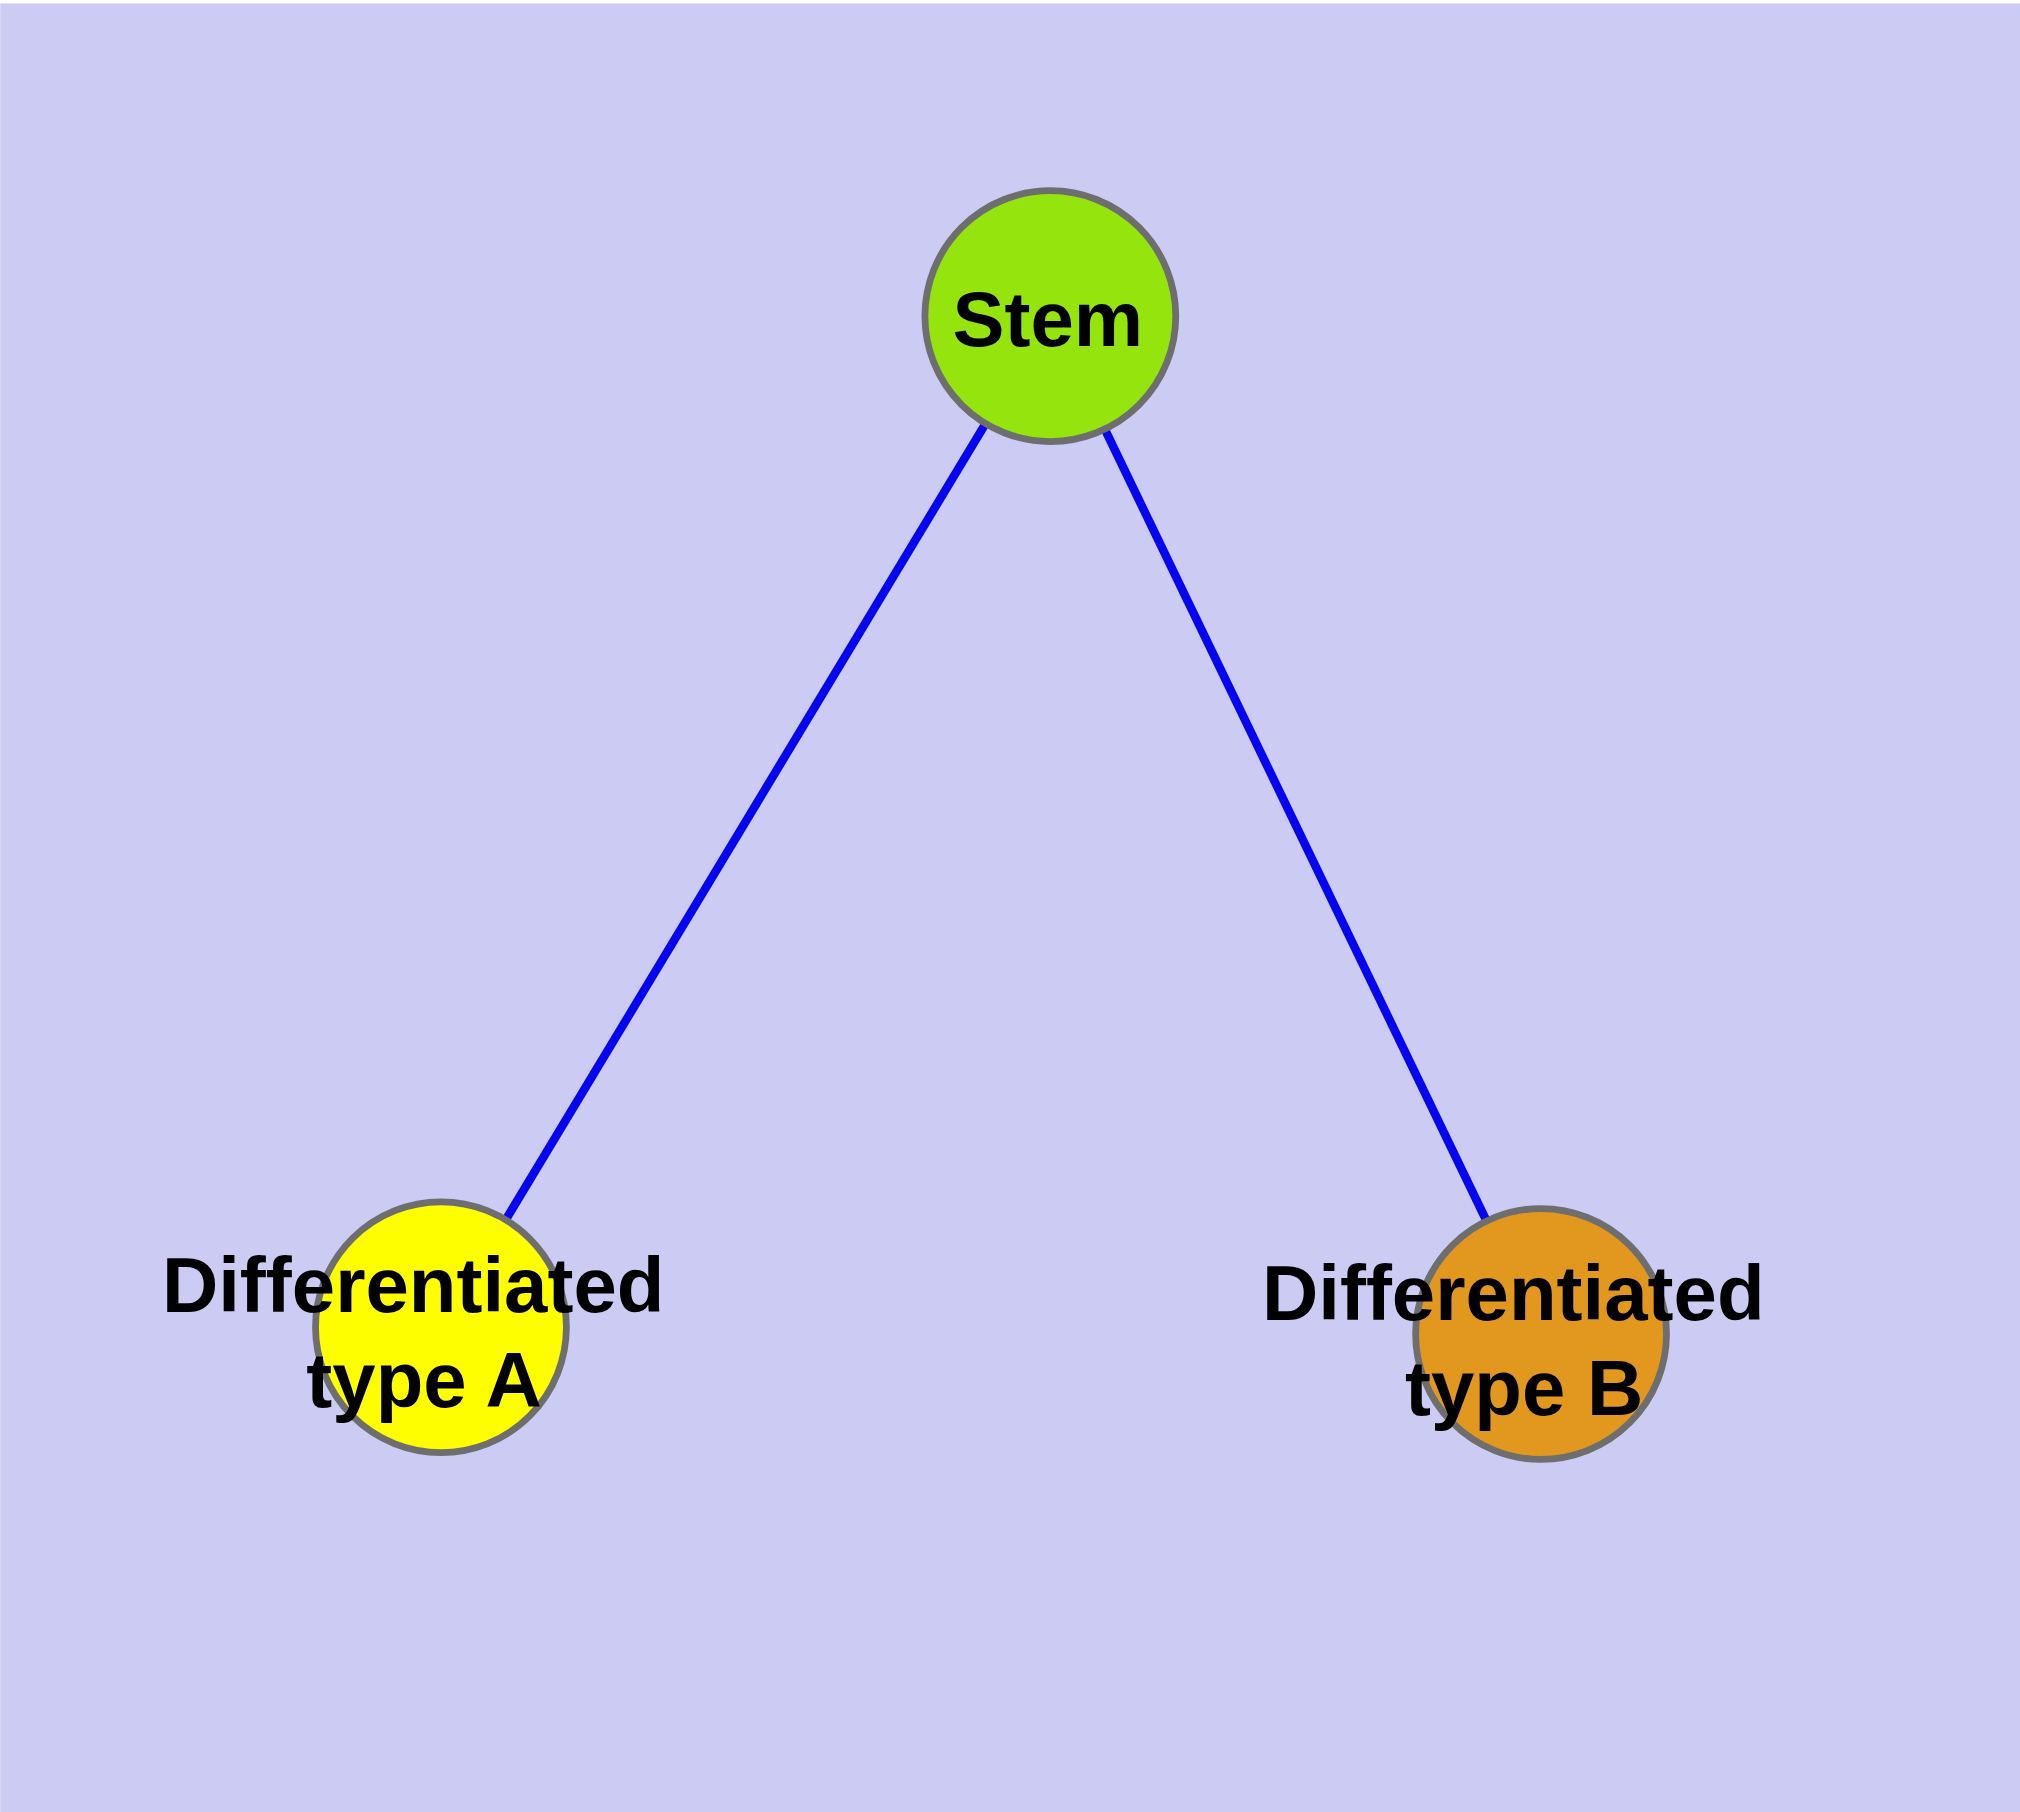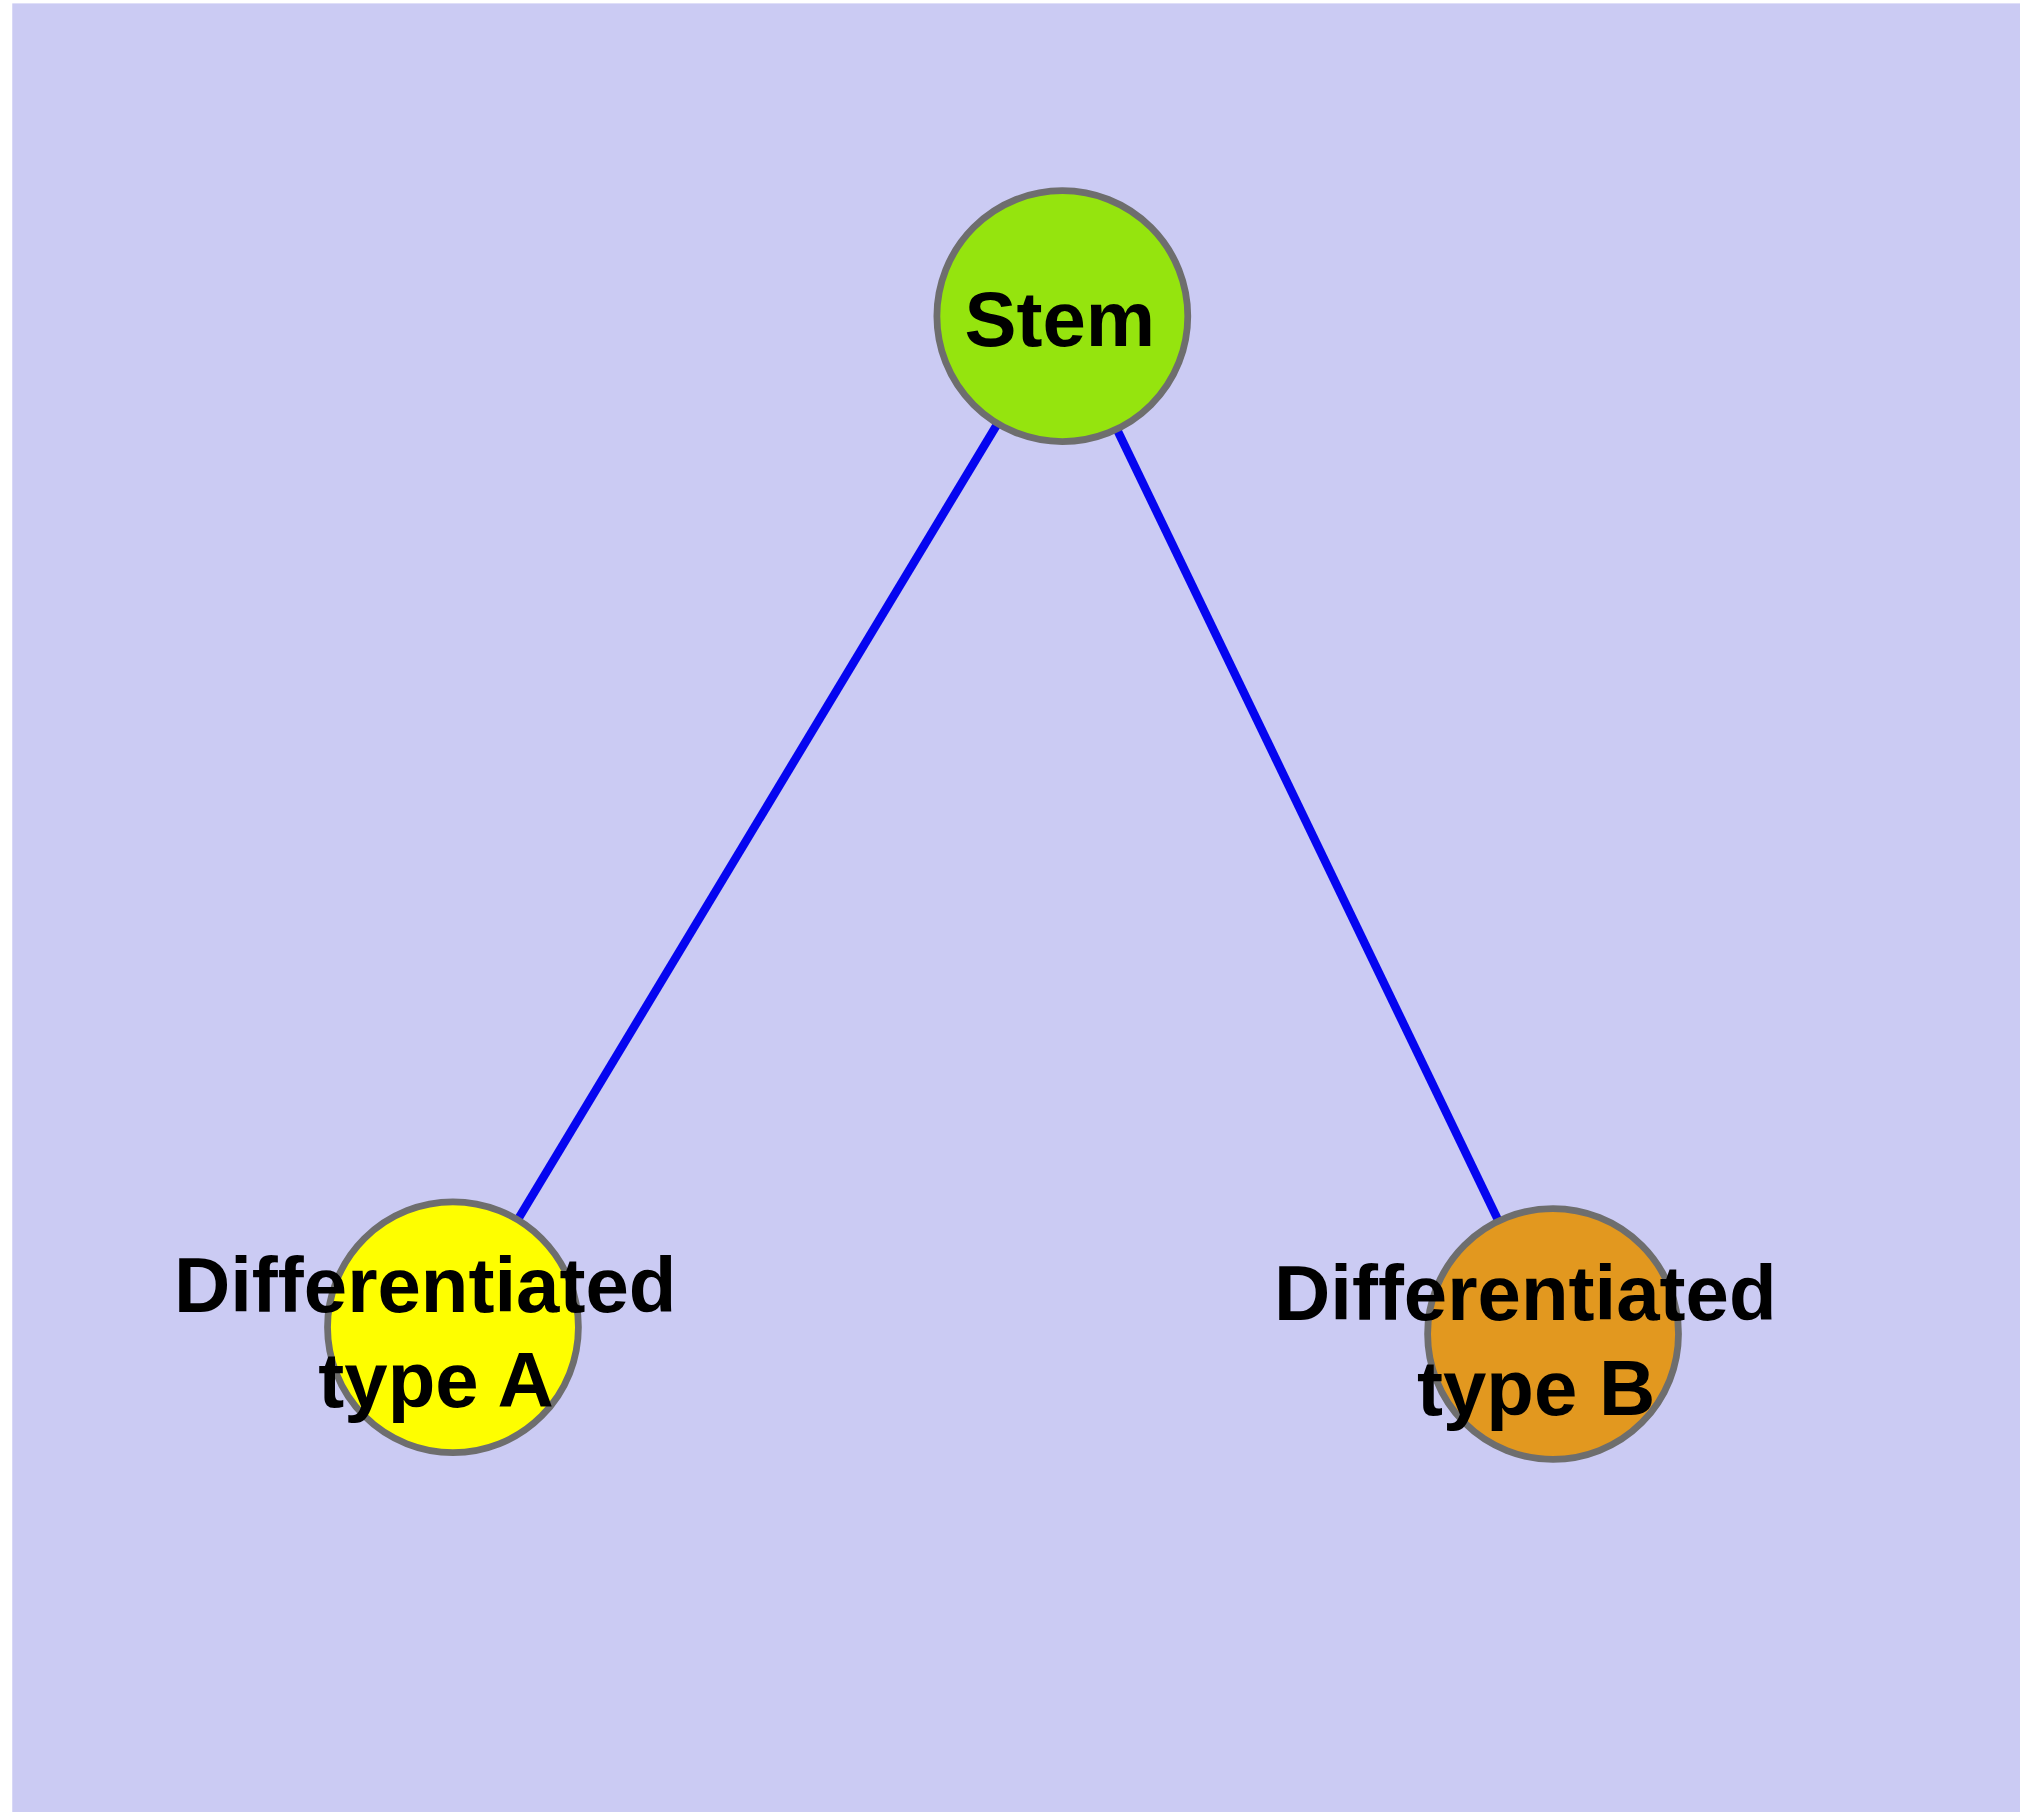--- a/index.html
+++ b/index.html
@@ -8,21 +8,20 @@
     background: #ffffff;
     width: 2021px;
     height: 1812px;
     overflow: hidden;
     font-family: "Liberation Sans", sans-serif;
   }
   #stage {
     position: relative;
     width: 1705px;
     height: 1812px;
-    padding-left: 12px;
   }
   svg {
     display: block;
   }
   .node-circle {
     stroke-width: 8px;
   }
   .edge-line {
     stroke-width: 10px;
     fill: none;

